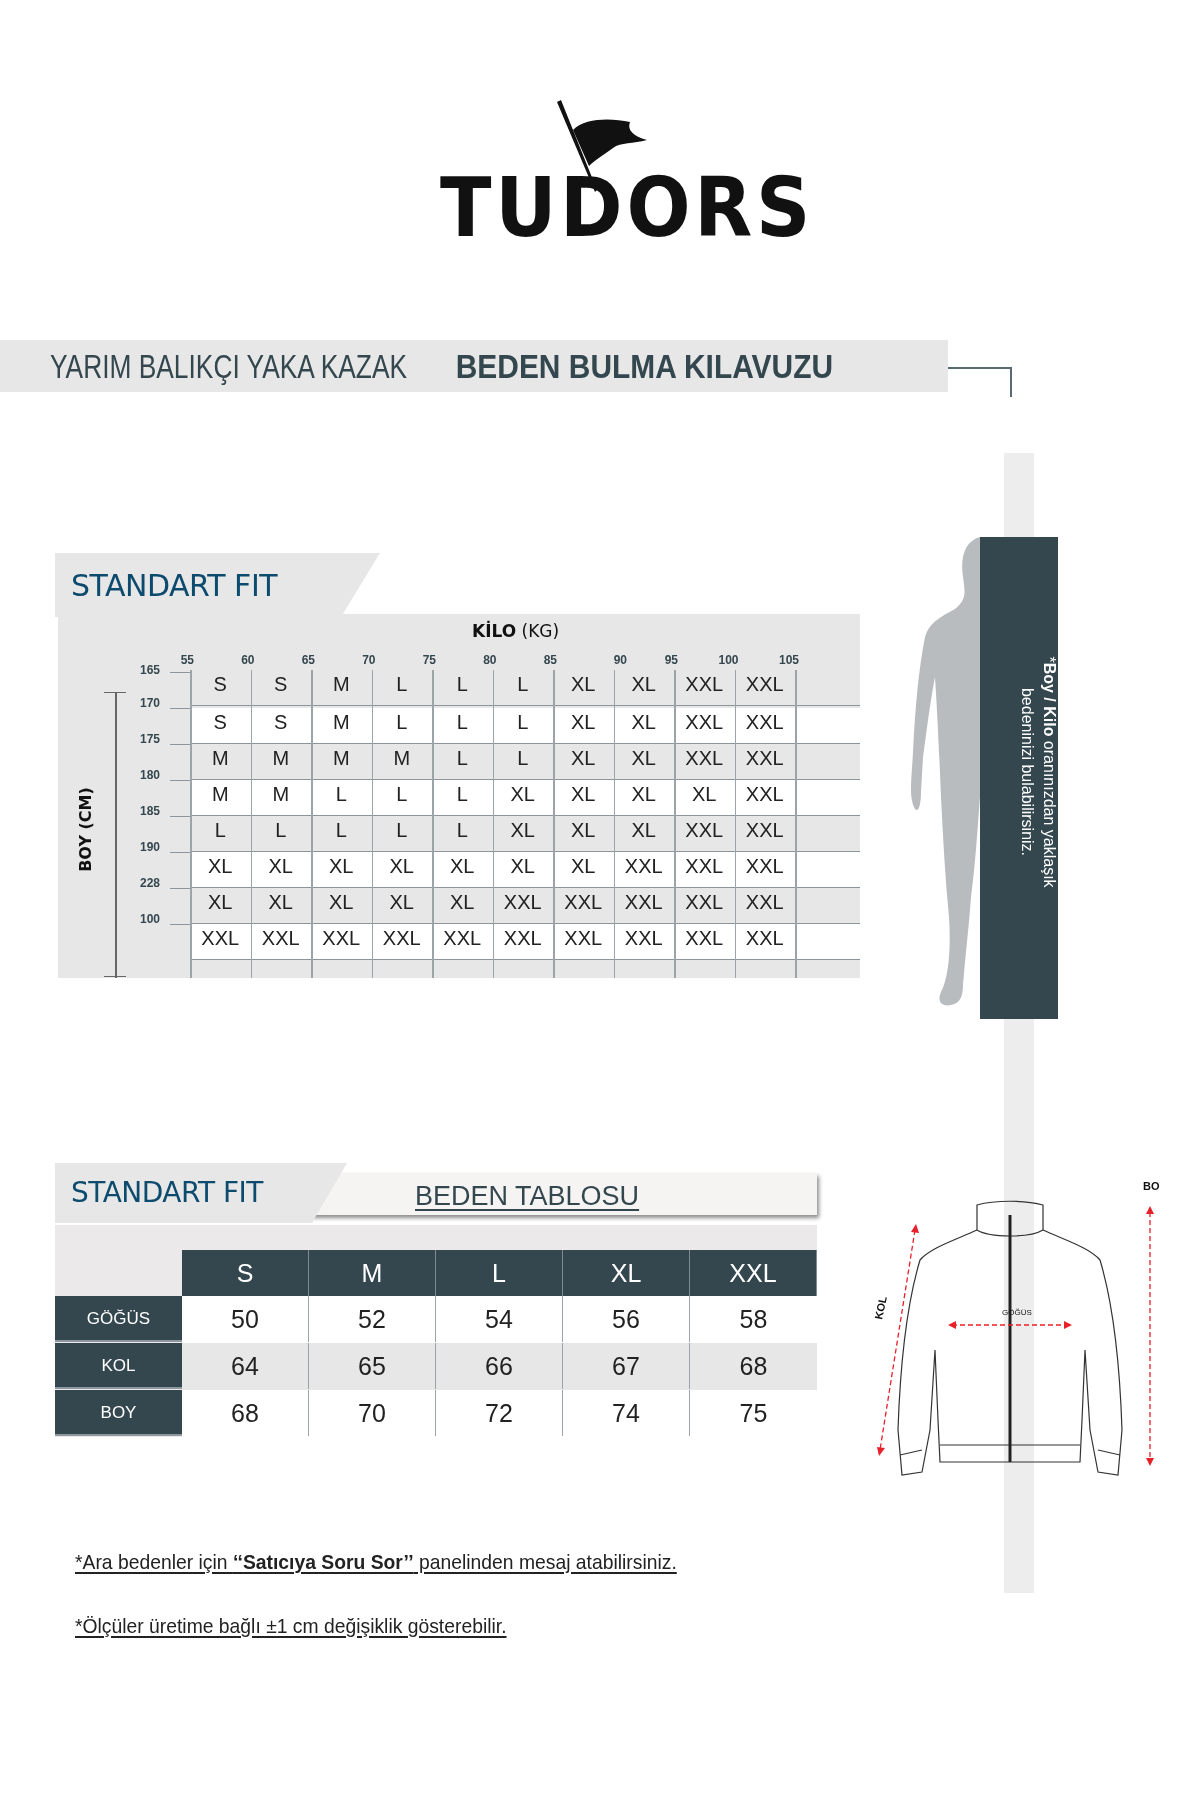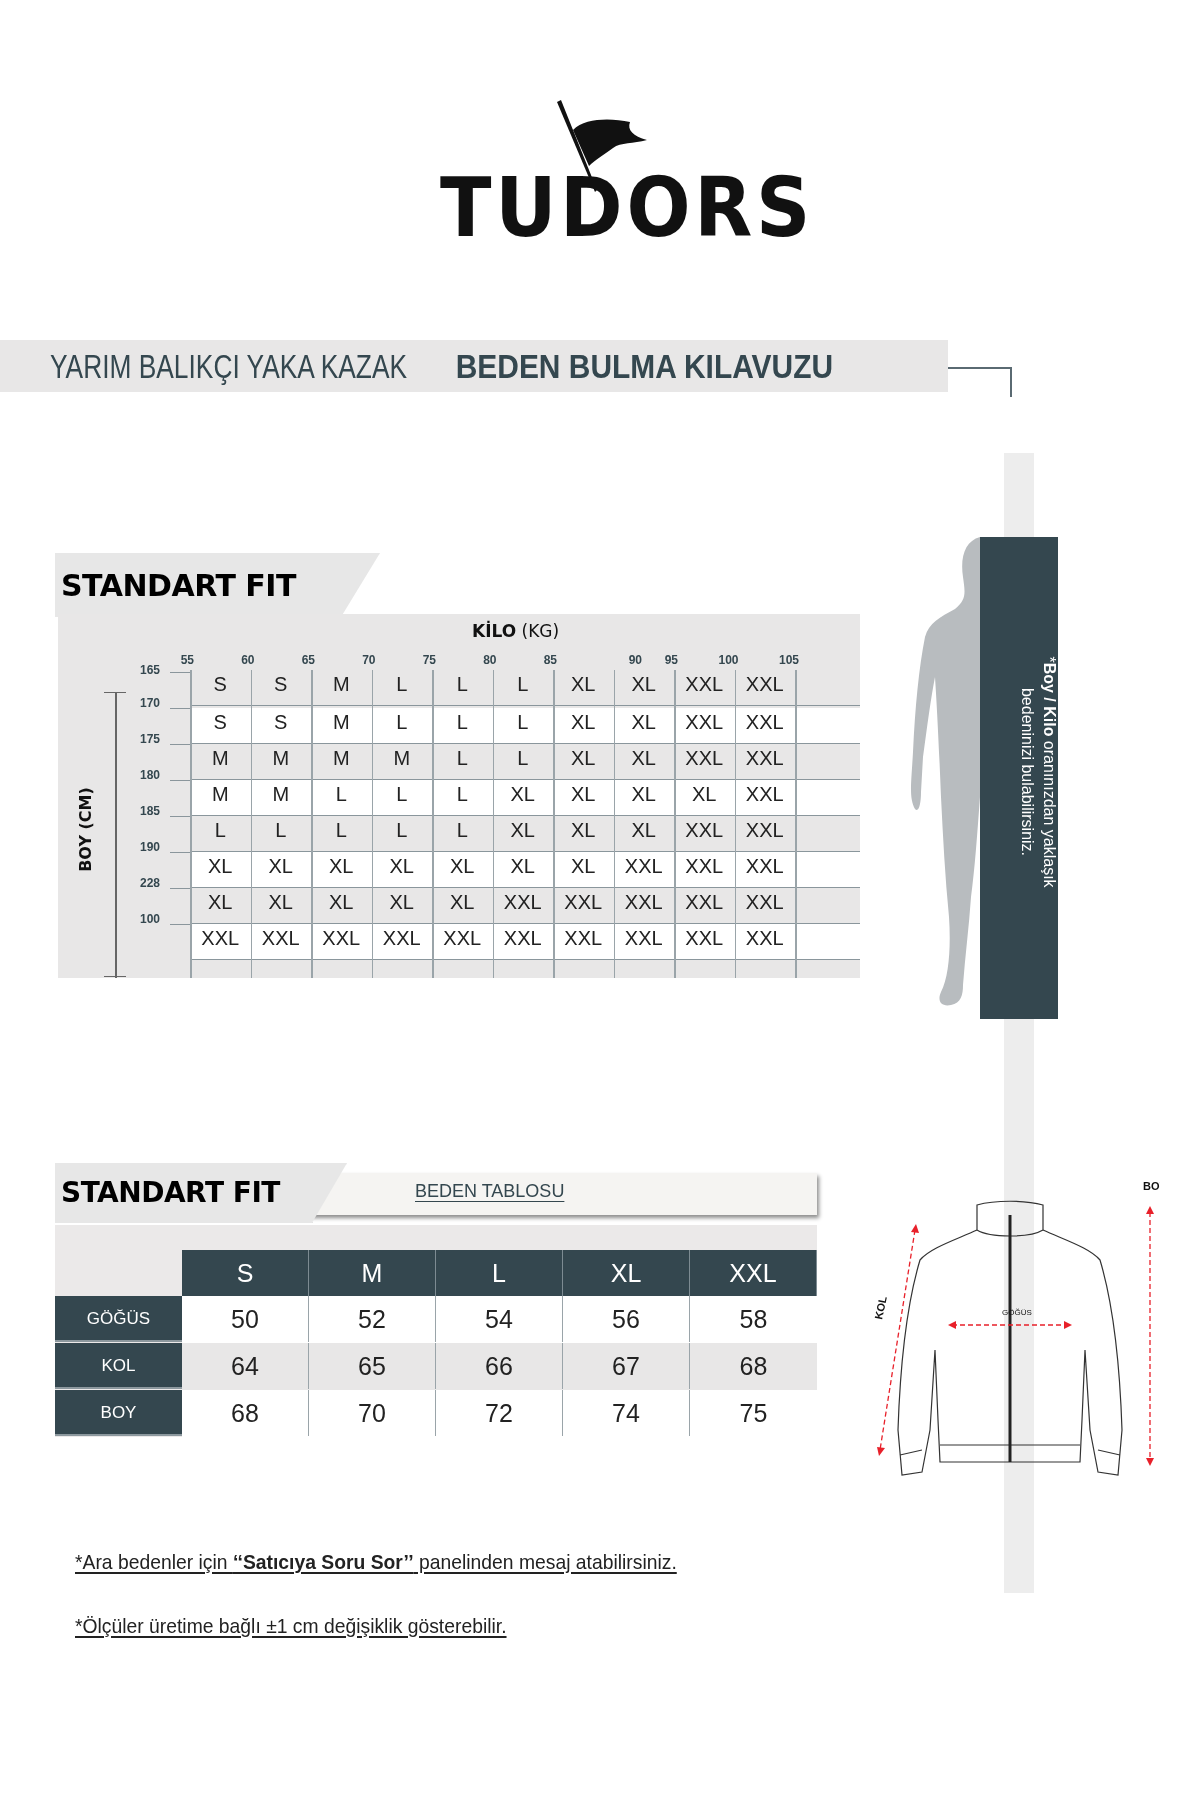--- a/index.html
+++ b/index.html
@@ -14,21 +14,21 @@
 
   
   .title-bar{left:0;top:340px;width:948px;height:52px;background:#e8e7e7;display:flex;align-items:center;padding-left:50px}
   .title-bar span{font-size:34px;color:#34474f;transform:scaleX(.88);transform-origin:left;white-space:nowrap;display:inline-block}
   .title-bar b{font-weight:bold}
   .title-bracket{left:948px;top:367px;width:64px;height:30px;border-top:2px solid #5a6a72;border-right:2px solid #5a6a72}
 
   
   .sec-head{position:absolute}
   .sec-left{position:absolute;left:0;top:0;background:#e7e7e7;box-shadow:2px 3px 4px rgba(0,0,0,.45);clip-path:polygon(0 0,100% 0,88% 100%,0 100%)}
-  .sec-left .txt{position:absolute;left:6px;font-family:"DejaVu Sans",sans-serif;font-weight:bold;color:#000000;letter-spacing:-.5px}
+  .sec-left .txt{position:absolute;left:16px;font-family:"DejaVu Sans",sans-serif;font-weight:normal;color:#0c4a6e;letter-spacing:-.5px}
   .sec-right{position:absolute;background:#f5f4f2;box-shadow:2px 3px 4px rgba(0,0,0,.45)}
   .sec-right .txt{position:absolute;text-decoration:underline;text-underline-offset:4px;color:#34474f;white-space:nowrap}
 
   
   .bk-panel{left:58px;top:614px;width:802px;height:364px;background:#e8e7e7}
   .kilo-title{left:472px;top:621px;font-family:"DejaVu Sans",sans-serif;font-size:17px;color:#111}
   .kilo-title b{font-weight:bold}
   .kg-tick{position:absolute;top:653px;font-size:12px;font-weight:bold;color:#34474f;width:30px;text-align:right}
   .bk-grid{left:190px;top:670px;width:670px}
   .bk-row{position:absolute;left:0;width:670px;height:36px;border-bottom:1.5px solid #8a969c}
@@ -89,21 +89,21 @@
 <div class="abs kilo-title"><b>KİLO</b><span> (KG)</span></div>
 
 <div id="kg-ticks">
     <div class="kg-tick" style="left: 164px;">55</div>
     <div class="kg-tick" style="left: 224.5px;">60</div>
     <div class="kg-tick" style="left: 285px;">65</div>
     <div class="kg-tick" style="left: 345.5px;">70</div>
     <div class="kg-tick" style="left: 406px;">75</div>
     <div class="kg-tick" style="left: 466.5px;">80</div>
     <div class="kg-tick" style="left: 527px;">85</div>
-    <div class="kg-tick" style="left: 612px;">90</div>
+    <div class="kg-tick" style="left: 597px;">90</div>
     <div class="kg-tick" style="left: 648px;">95</div>
     <div class="kg-tick" style="left: 708.5px;">100</div>
     <div class="kg-tick" style="left: 769px;">105</div>
   </div>
 <div id="cm-ticks">
     <div class="cm-tick" style="top: 663px;">165</div>
     <div class="cm-dash" style="top: 672px;"></div>
     <div class="cm-tick" style="top: 696px;">170</div>
     <div class="cm-dash" style="top: 708px;"></div>
     <div class="cm-tick" style="top: 732px;">175</div>
@@ -239,21 +239,21 @@
 <div class="abs vstrip"></div>
 <svg class="abs silhouette" viewBox="0 0 80 480">
   <path d="M75 0 C60 4,55 20,58 40 C60 55,62 62,50 72 C35 80,24 86,20 100 C14 130,10 170,8 215 C6 250,4 260,10 272 C14 276,16 266,16 255 L18 220 C22 190,26 160,30 140 C32 170,34 210,36 260 C38 300,40 340,44 380 C46 410,44 440,36 455 C32 464,36 470,46 468 C56 466,58 458,58 448 C60 420,64 390,66 360 C70 330,72 300,75 260 Z" fill="#b8bcbf"></path>
 </svg>
 <div class="abs note-panel">
   <div class="note-text"><span>*</span><b>Boy / Kilo</b><span> oranınızdan yaklaşık bedeninizi bulabilirsiniz.</span></div>
 </div>
 
 <div class="sec-head" style="left:55px;top:1163px;width:762px;height:60px">
   <div class="sec-right" style="left:240px;top:10px;width:522px;height:42px">
-    <div class="txt" style="left:120px;top:8px;font-size:18px">BEDEN TABLOSU</div>
+    <div class="txt" style="left:120px;top:8px;font-size:27px">BEDEN TABLOSU</div>
   </div>
   <div class="sec-left" style="width:292px;height:60px">
     <div class="txt" style="top:13px;font-size:28px">STANDART FIT</div>
   </div>
 </div>
 <div class="abs bd-panel"></div>
 <div id="bd-table">
     <div class="bd-th" style="left: 182px; width: 127px;">S</div>
     <div class="bd-th" style="left: 309px; width: 127px;">M</div>
     <div class="bd-th" style="left: 436px; width: 127px;">L</div>

